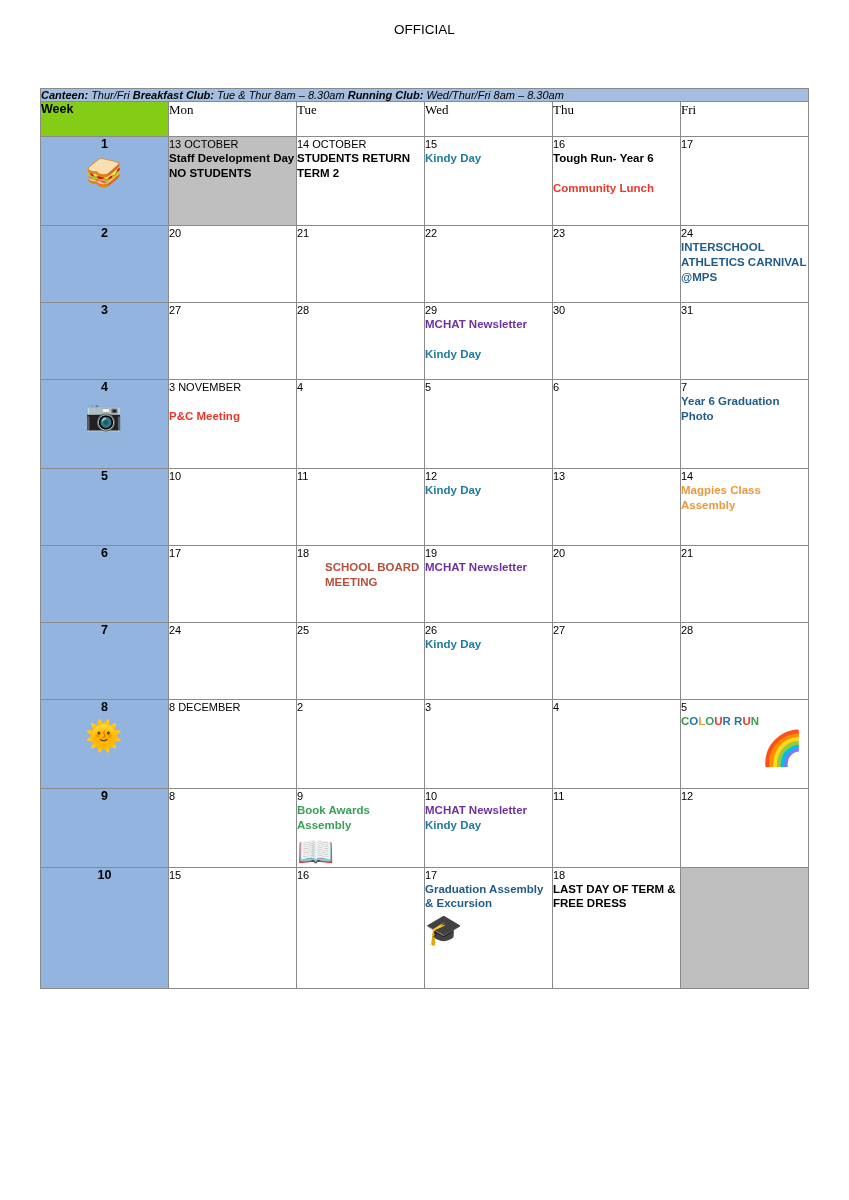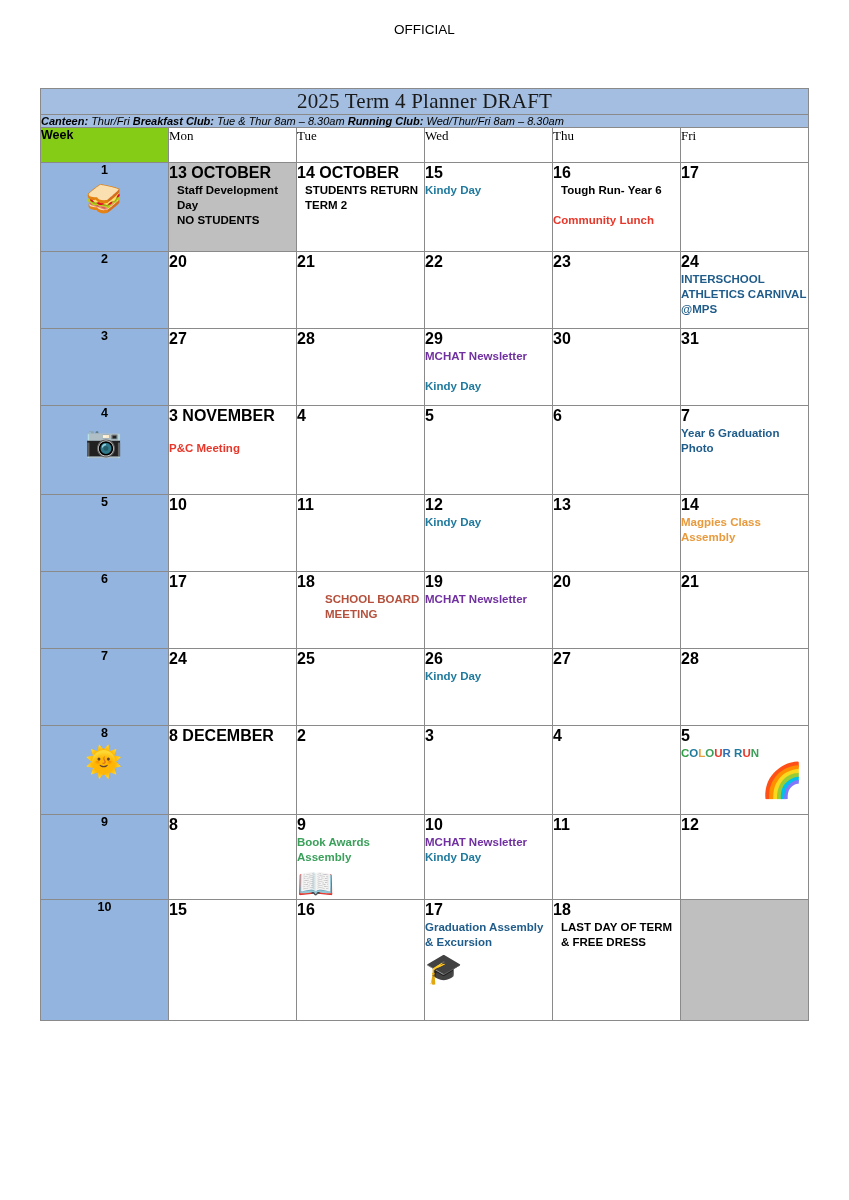--- a/index.html
+++ b/index.html
@@ -121,27 +121,27 @@
   }
   td.daycell {
     width: 139px;
     height: 76px;
     padding: 5px 6px 4px 7px;
     font-size: 11.5px;
     line-height: 1.28;
     background: #ffffff;
   }
   td.daycell.grey { background: #bfbfbf; }
-  .dnum { font-weight: bold; font-size: 16px; display: block; }
+  .dnum { font-weight: normal; font-size: 11px; display: block; }
   .ev { font-weight: bold; display: block; }
   .c-blue { color: #1f7a9e; }
   .c-red { color: #e8372a; }
   .c-navy { color: #1f5c8a; }
   .c-purple { color: #7030a0; }
-  .c-black { color: #000; padding-left: 8px; }
+  .c-black { color: #000; }
   .c-orange { color: #e89a3c; }
   .c-brown { color: #b5503c; margin-left: 28px; }
   .c-green { color: #3aa05a; }
   .icon-emoji {
     font-size: 30px;
     line-height: 1;
     display: block;
     margin-top: 7px;
     text-align: center;
   }
@@ -168,25 +168,20 @@
 
 <div class="page">
 
   <div class="official">OFFICIAL</div>
 
   <div class="watermark">DRAFT</div>
 
   <div class="cal-wrap">
     <table class="cal">
       <tbody id="cal-body">
-        <tr>
-          <td class="title-cell" colspan="6">
-            <div class="title-main">2025 Term 4 Planner DRAFT</div>
-          </td>
-        </tr>
         <tr>
           <td class="subtitle" colspan="6">
             <span class="b">Canteen:</span>
             <span class="i">Thur/Fri</span>
             <span class="b">Breakfast Club:</span>
             <span class="i">Tue &amp; Thur 8am – 8.30am</span>
             <span class="b">Running Club:</span>
             <span class="i">Wed/Thur/Fri 8am – 8.30am</span>
           </td>
         </tr>

